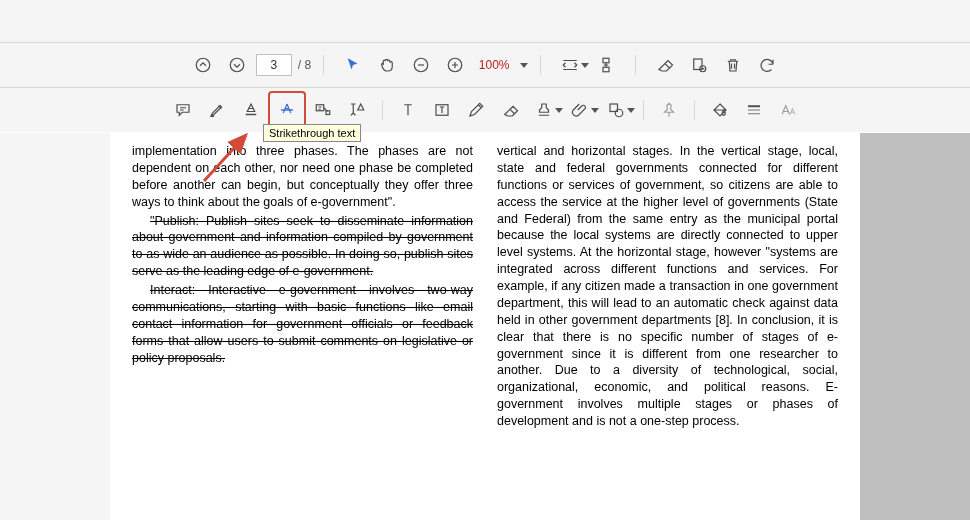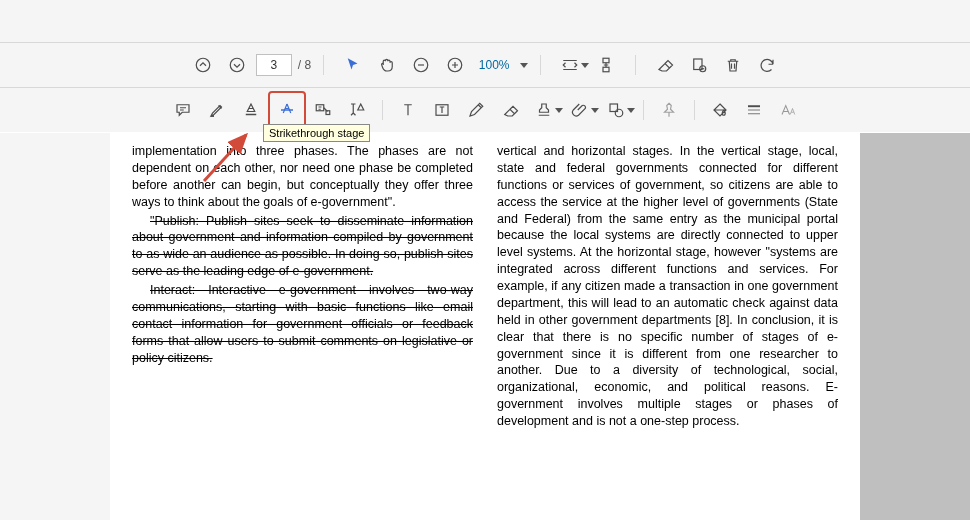--- a/index.html
+++ b/index.html
@@ -22,21 +22,21 @@
   .ibtn{
     width:34px;height:34px;display:flex;align-items:center;justify-content:center;
     color:var(--icon-gray);border-radius:3px;position:relative;
   }
   .ibtn svg{width:18px;height:18px;stroke:var(--icon-gray);fill:none;stroke-width:1.6;}
   .ibtn.accent{border:2px solid #d24a3a;border-radius:4px;}
   .ibtn.accent svg{stroke:var(--accent);}
   .cursor-blue{color:var(--accent);}
   .page-num{width:34px;height:20px;border:1px solid #c0c0c0;background:#fff;text-align:center;font-size:12px;color:#333;display:flex;align-items:center;justify-content:center;margin:0 2px;}
   .page-total{font-size:12px;color:#555;padding-left:4px;}
-  .zoom-label{font-size:12px;color:#0369a1;min-width:44px;text-align:center;}
+  .zoom-label{font-size:12px;color:#b91c1c;min-width:44px;text-align:center;}
   .chev{display:inline-block;width:0;height:0;border-left:4px solid transparent;border-right:4px solid transparent;border-top:5px solid #555;margin-left:4px;}
   .content-area{display:flex;height:calc(520px - 88px);}
   .gutter{width:110px;flex-shrink:0;}
   .gutter.left{background:var(--bg-panel);}
   .gutter.right{background:#bfbfbf;}
   .page{
     background:var(--page-bg);flex:1;display:flex;gap:24px;padding:10px 22px 0 22px;
     font-size:12.5px;color:var(--text);line-height:1.35;position:relative;
   }
   .col{flex:1;text-align:justify;}
@@ -242,30 +242,30 @@
         </svg>
     </div>
     <div class="ibtn" style="opacity:.55">
       <svg viewBox="0 0 24 24">
           <path d="M4 18L9 6l5 12M6 14h6" stroke-width="1.4"></path>
           <path d="M15 18l3-8 3 8M16.5 15h3" stroke-width="1"></path>
         </svg>
     </div>
   </div>
 
-  <div class="tooltip" style="left:263px;top:36px;">Strikethrough stage</div>
+  <div class="tooltip" style="left:263px;top:36px;">Strikethrough text</div>
 </div>
 
 <div class="content-area" style="position:relative;">
   <div class="gutter left"></div>
   <div class="page">
     <div class="col">
       <div class="para">implementation into three phases. The phases are not dependent on each other, nor need one phase be completed before another can begin, but conceptually they offer three ways to think about the goals of e-government".</div>
       <div class="para indent strike">"Publish: Publish sites seek to disseminate information about government and information compiled by government to as wide an audience as possible. In doing so, publish sites serve as the leading edge of e-government.</div>
-      <div class="para indent strike">Interact: Interactive e-government involves two-way communications, starting with basic functions like email contact information for government officials or feedback forms that allow users to submit comments on legislative or policy citizens.</div>
+      <div class="para indent strike">Interact: Interactive e-government involves two-way communications, starting with basic functions like email contact information for government officials or feedback forms that allow users to submit comments on legislative or policy proposals.</div>
     </div>
     <div class="col">
       <div class="para">vertical and horizontal stages. In the vertical stage, local, state and federal governments connected for different functions or services of government, so citizens are able to access the service at the higher level of governments (State and Federal) from the same entry as the municipal portal because the local systems are directly connected to upper level systems. At the horizontal stage, however "systems are integrated across different functions and services. For example, if any citizen made a transaction in one government department, this will lead to an automatic check against data held in other government departments [8]. In conclusion, it is clear that there is no specific number of stages of e-government since it is different from one researcher to another. Due to a diversity of technological, social, organizational, economic, and political reasons. E-government involves multiple stages or phases of development and is not a one-step process.</div>
     </div>
 
     <svg class="arrow-overlay">
       <defs>
         <marker id="ah" markerWidth="8" markerHeight="8" refX="6" refY="3" orient="auto">
           <path d="M0 0L7 3L0 6z" fill="#d24a3a"></path>
         </marker>

